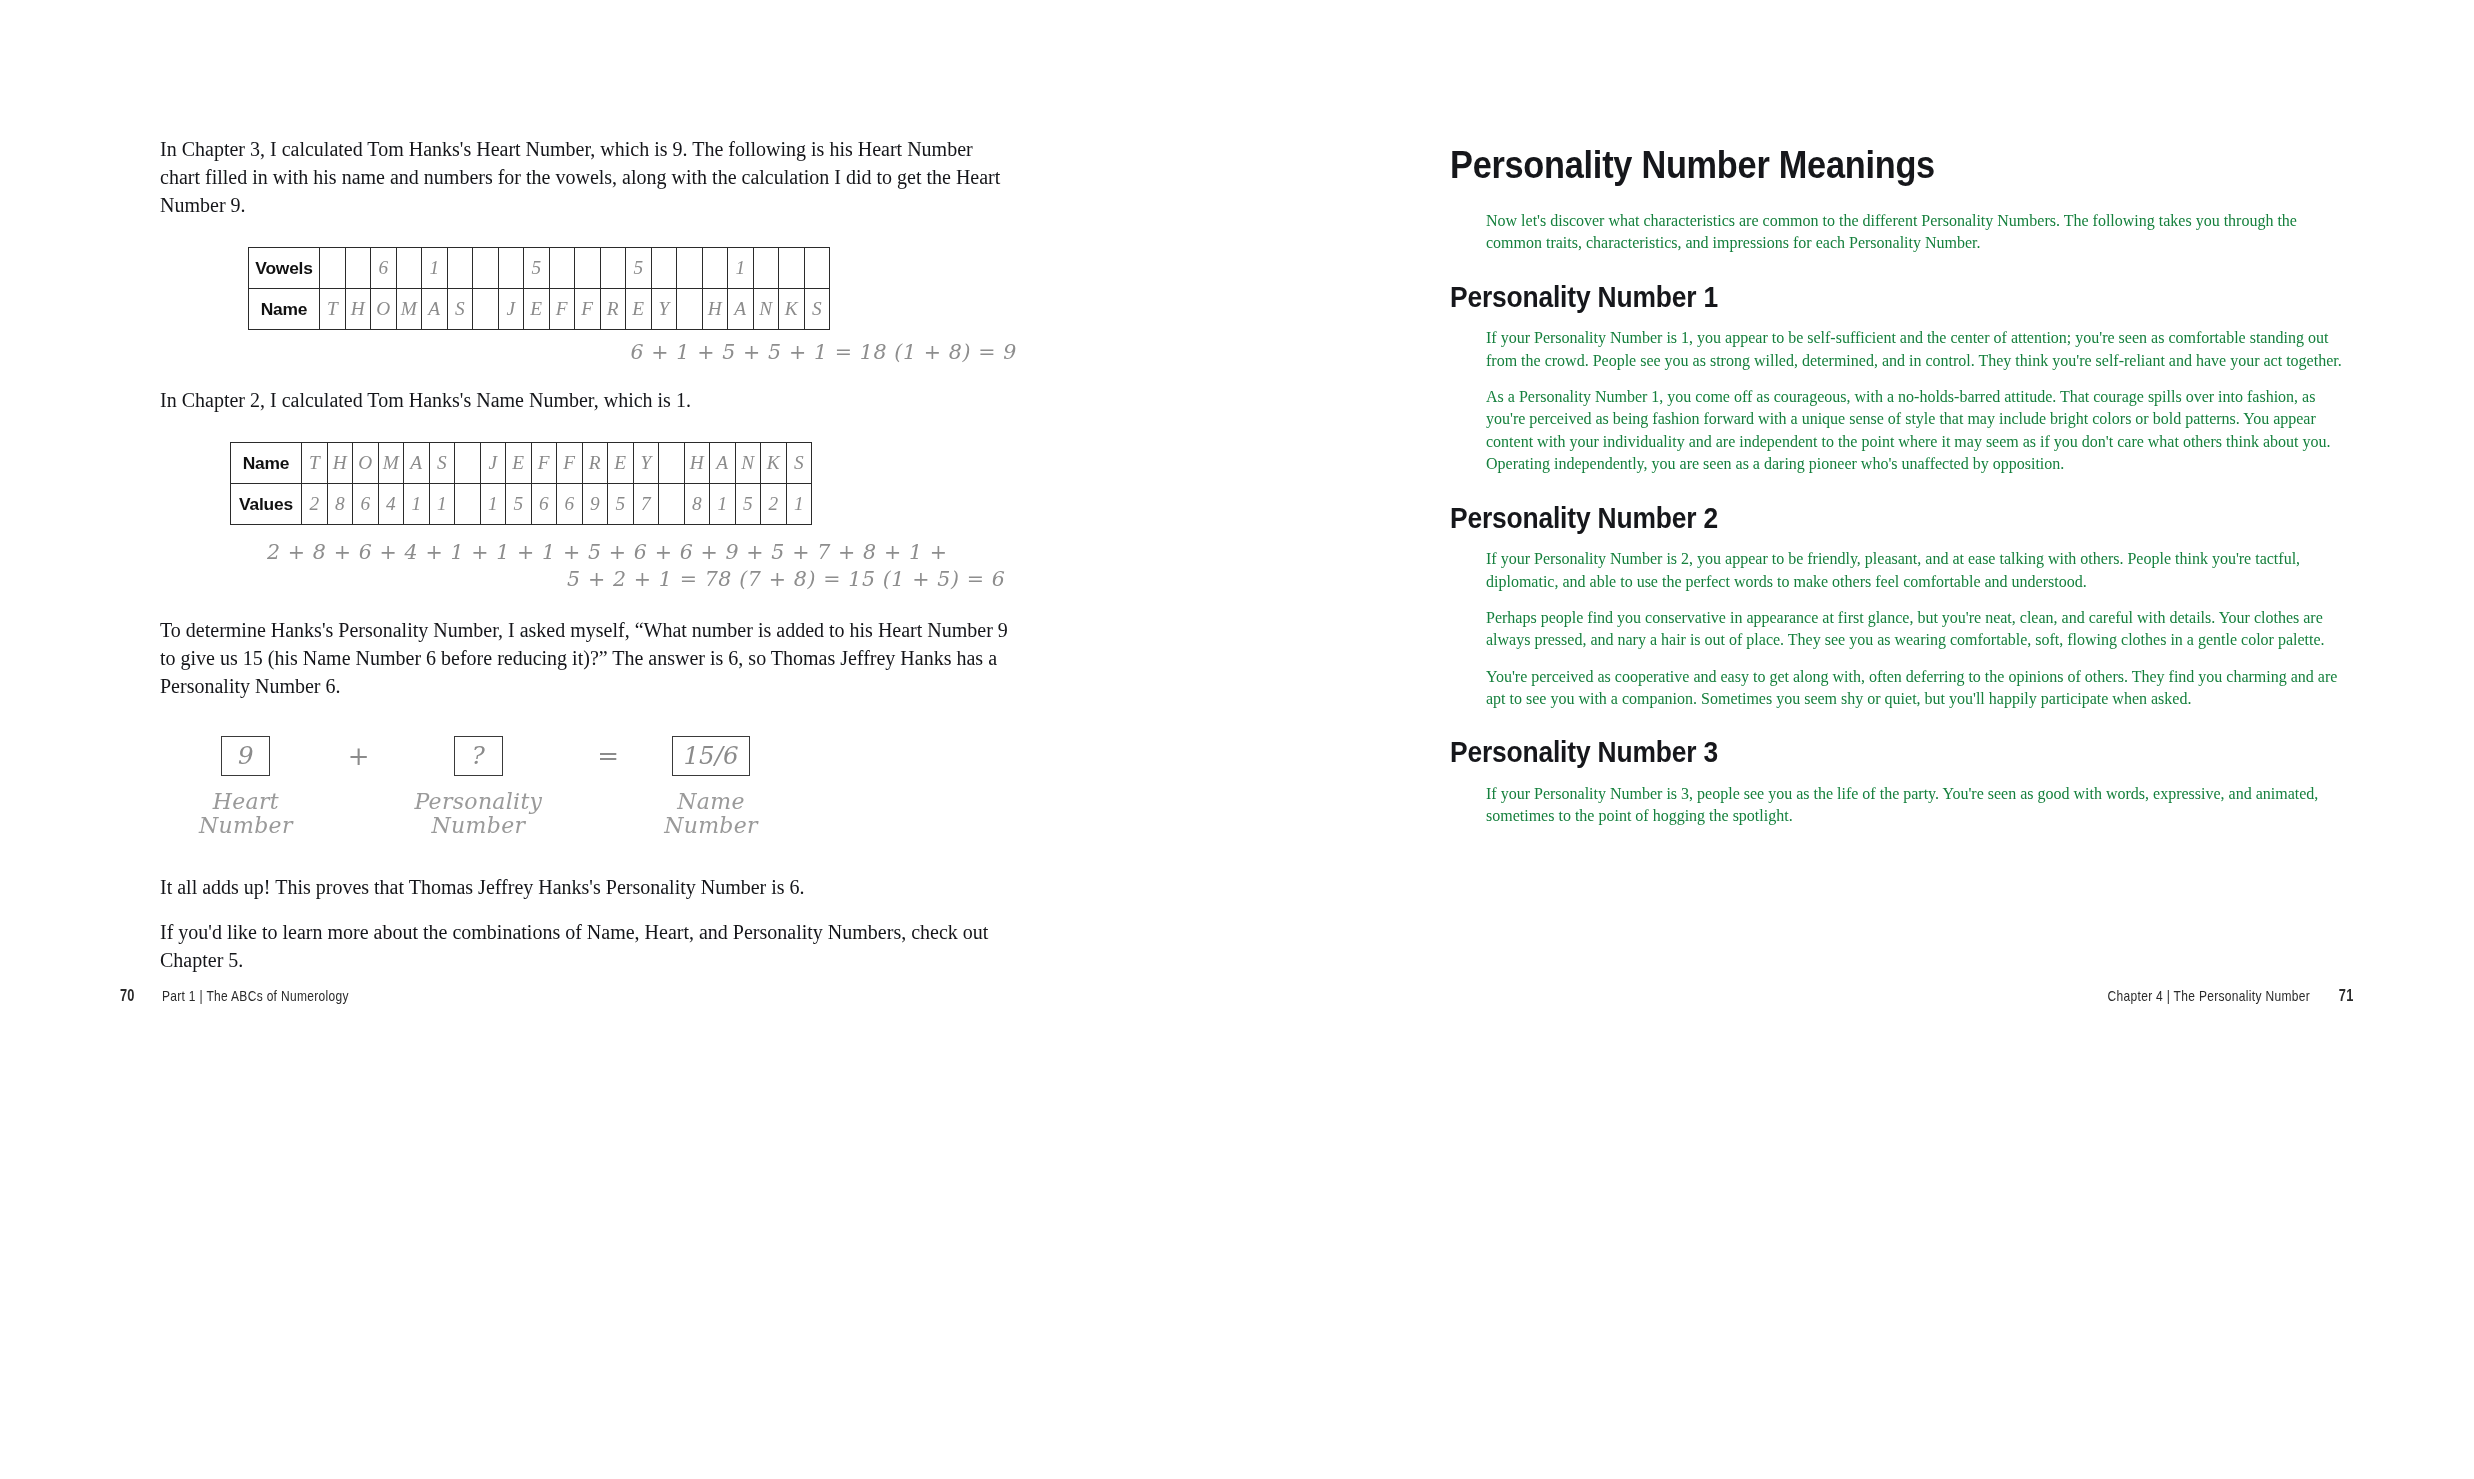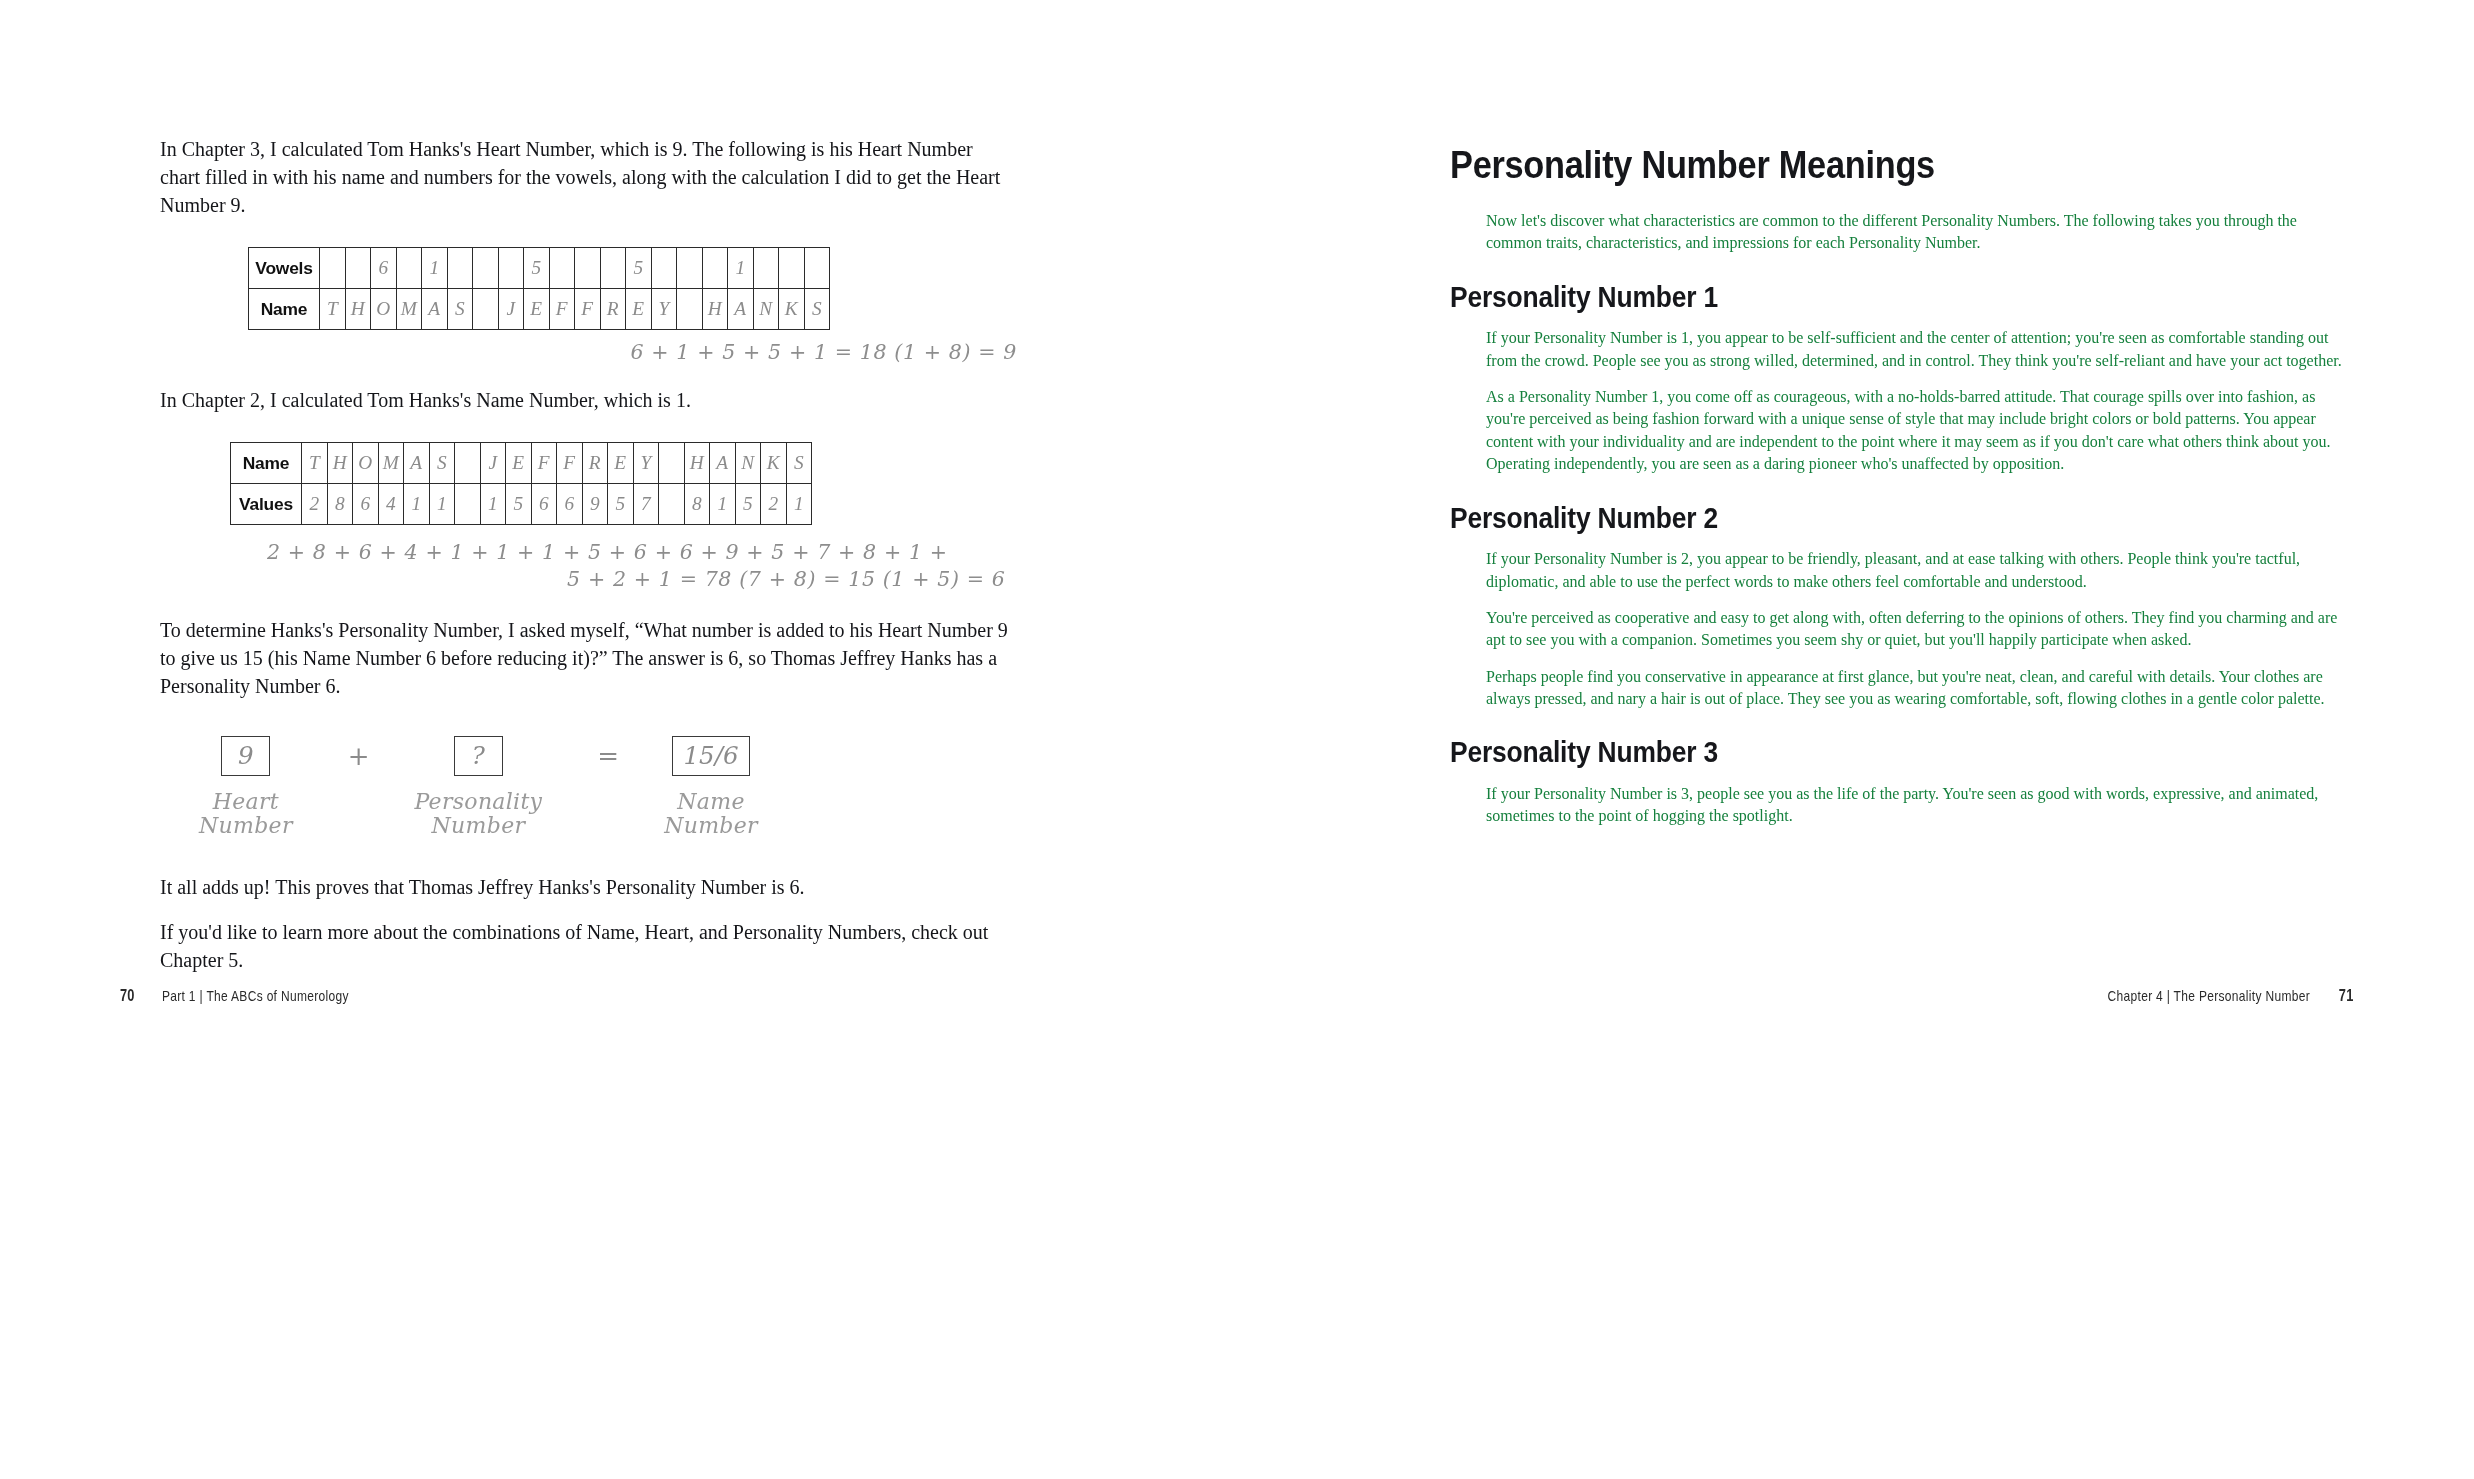--- a/index.html
+++ b/index.html
@@ -388,22 +388,22 @@
 
       <h2 class="section-title">Personality Number 1</h2>
       <div class="rbody-block">
         <p>If your Personality Number is 1, you appear to be self-sufficient and the center of attention; you're seen as comfortable standing out from the crowd. People see you as strong willed, determined, and in control. They think you're self-reliant and have your act together.</p>
         <p>As a Personality Number 1, you come off as courageous, with a no-holds-barred attitude. That courage spills over into fashion, as you're perceived as being fashion forward with a unique sense of style that may include bright colors or bold patterns. You appear content with your individuality and are independent to the point where it may seem as if you don't care what others think about you. Operating independently, you are seen as a daring pioneer who's unaffected by opposition.</p>
       </div>
 
       <h2 class="section-title">Personality Number 2</h2>
       <div class="rbody-block">
         <p>If your Personality Number is 2, you appear to be friendly, pleasant, and at ease talking with others. People think you're tactful, diplomatic, and able to use the perfect words to make others feel comfortable and understood.</p>
+        <p>Perhaps people find you conservative in appearance at first glance, but you're neat, clean, and careful with details. Your clothes are always pressed, and nary a hair is out of place. They see you as wearing comfortable, soft, flowing clothes in a gentle color palette.</p>
         <p>You're perceived as cooperative and easy to get along with, often deferring to the opinions of others. They find you charming and are apt to see you with a companion. Sometimes you seem shy or quiet, but you'll happily participate when asked.</p>
-        <p>Perhaps people find you conservative in appearance at first glance, but you're neat, clean, and careful with details. Your clothes are always pressed, and nary a hair is out of place. They see you as wearing comfortable, soft, flowing clothes in a gentle color palette.</p>
       </div>
 
       <h2 class="section-title">Personality Number 3</h2>
       <div class="rbody-block">
         <p>If your Personality Number is 3, people see you as the life of the party. You're seen as good with words, expressive, and animated, sometimes to the point of hogging the spotlight.</p>
       </div>
 
     </div>
 
     <div class="footer footer-right">

